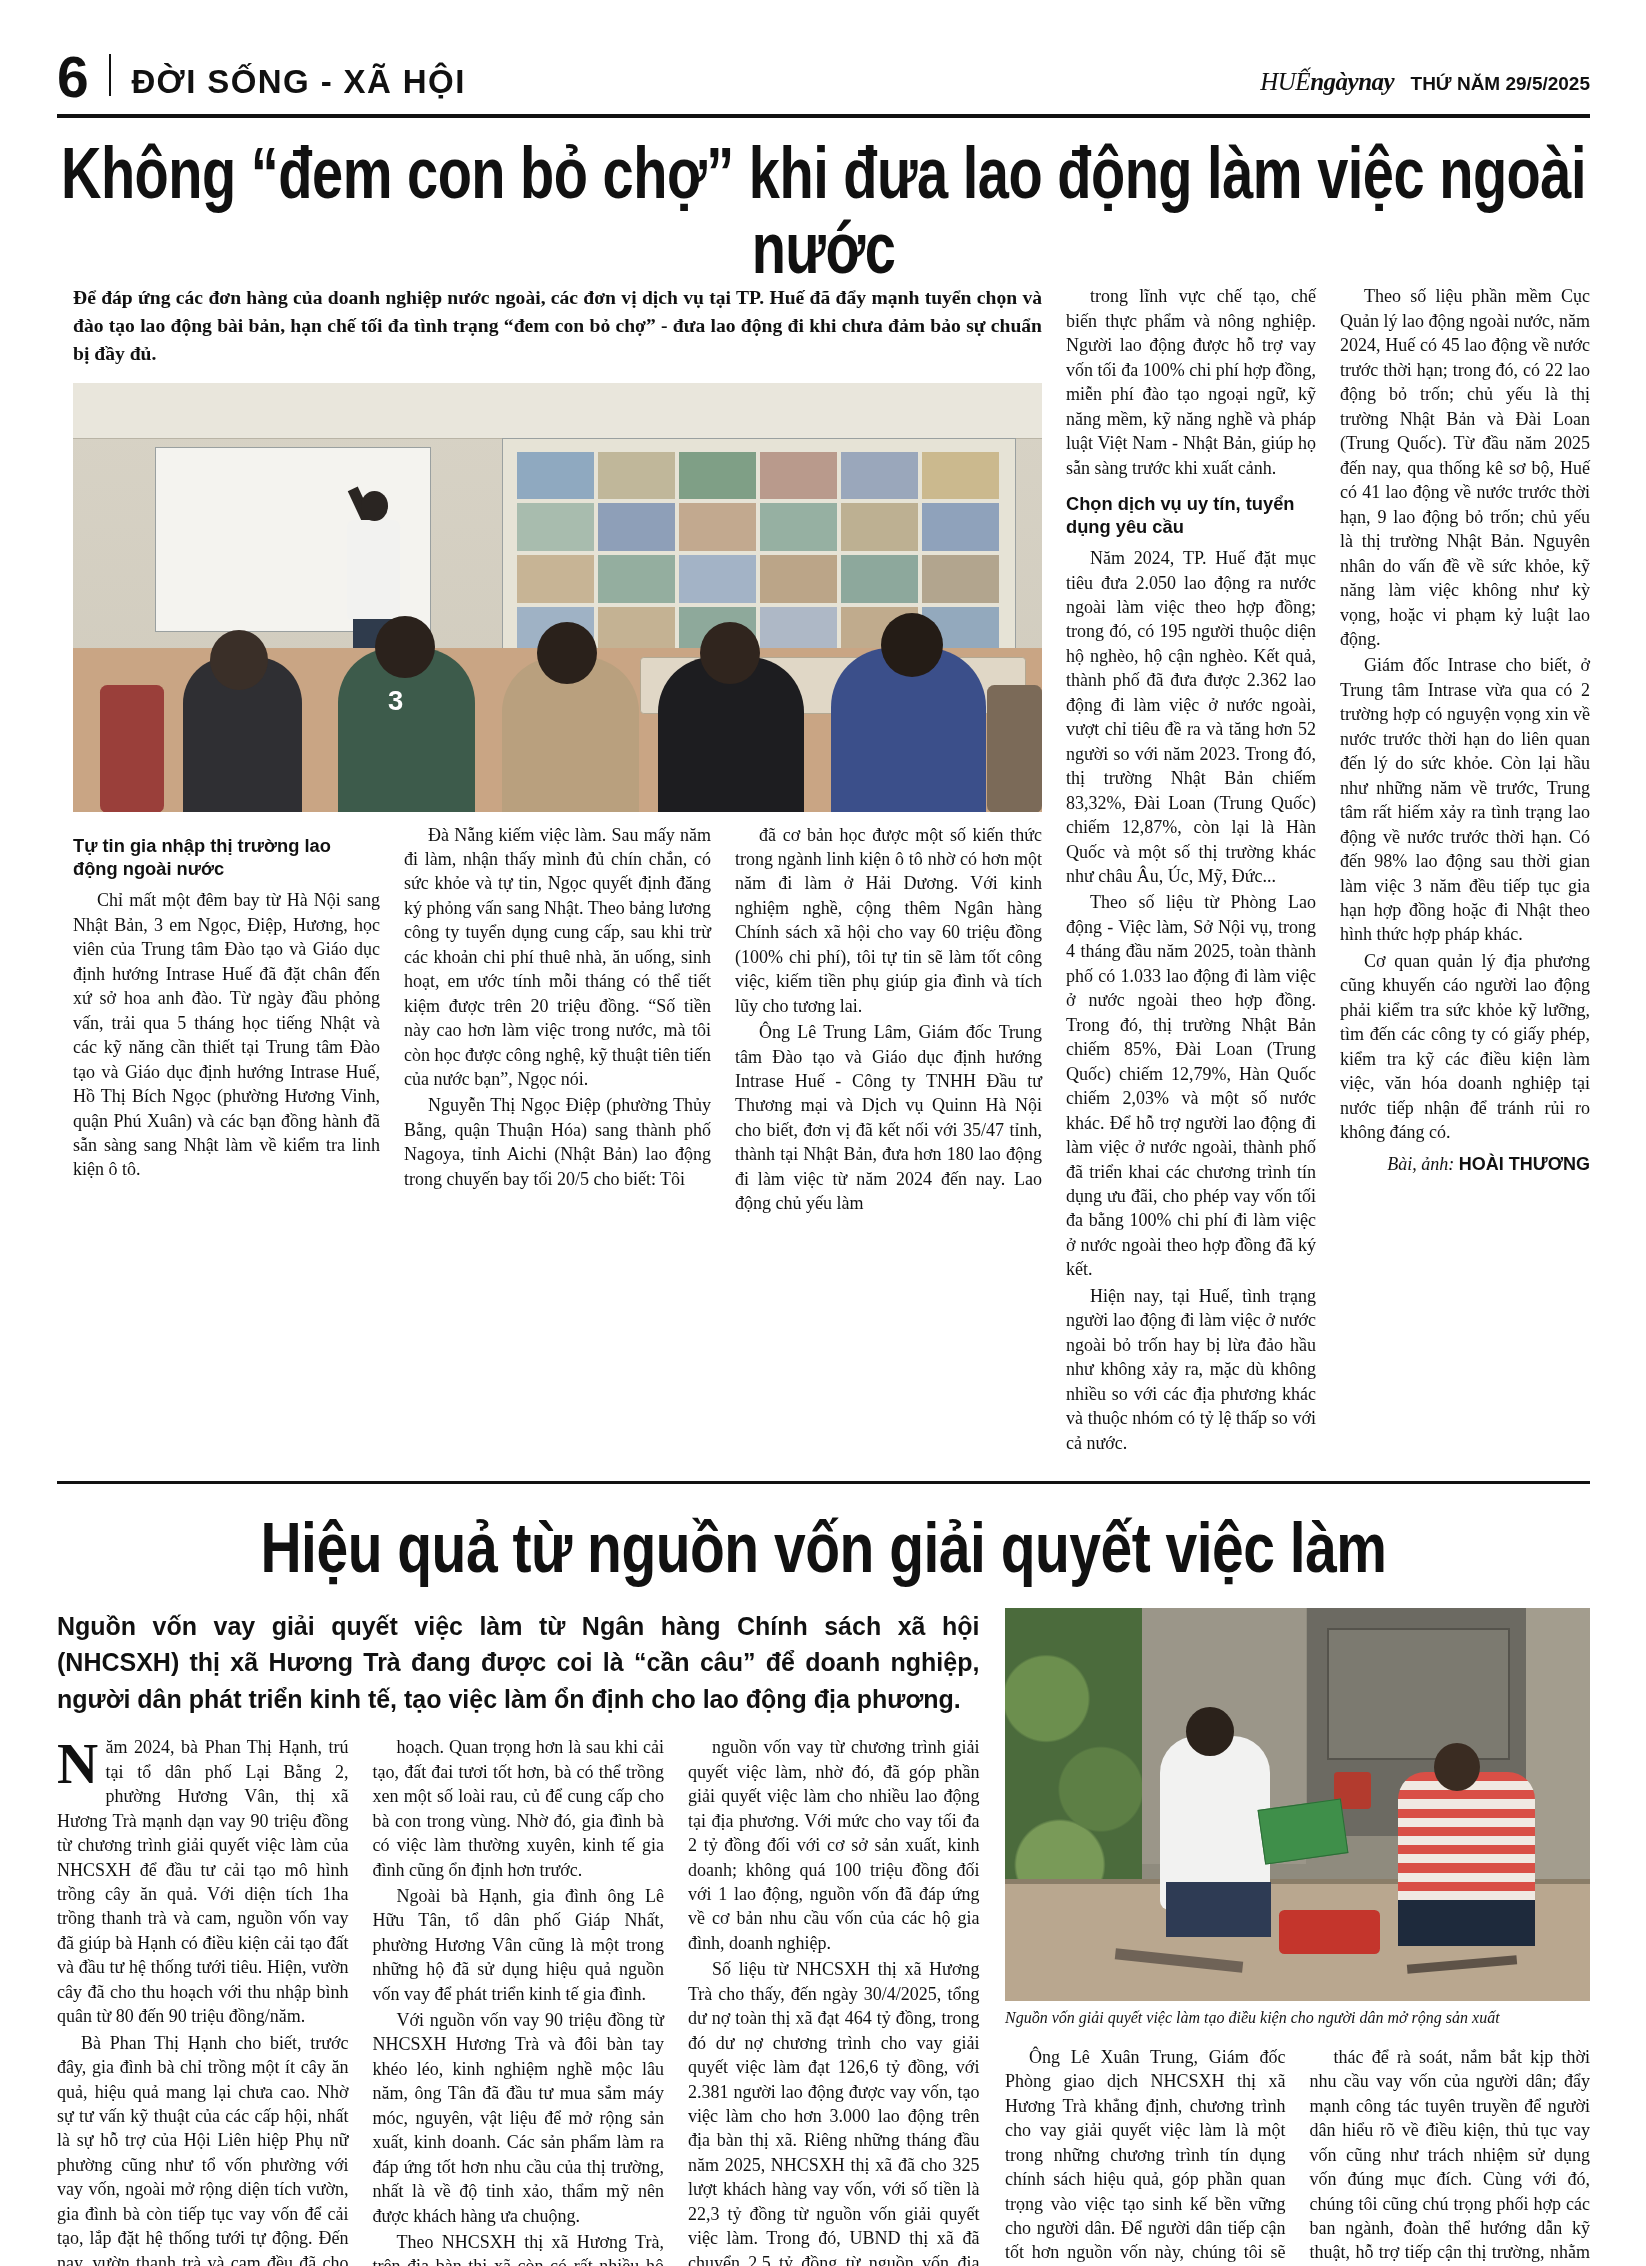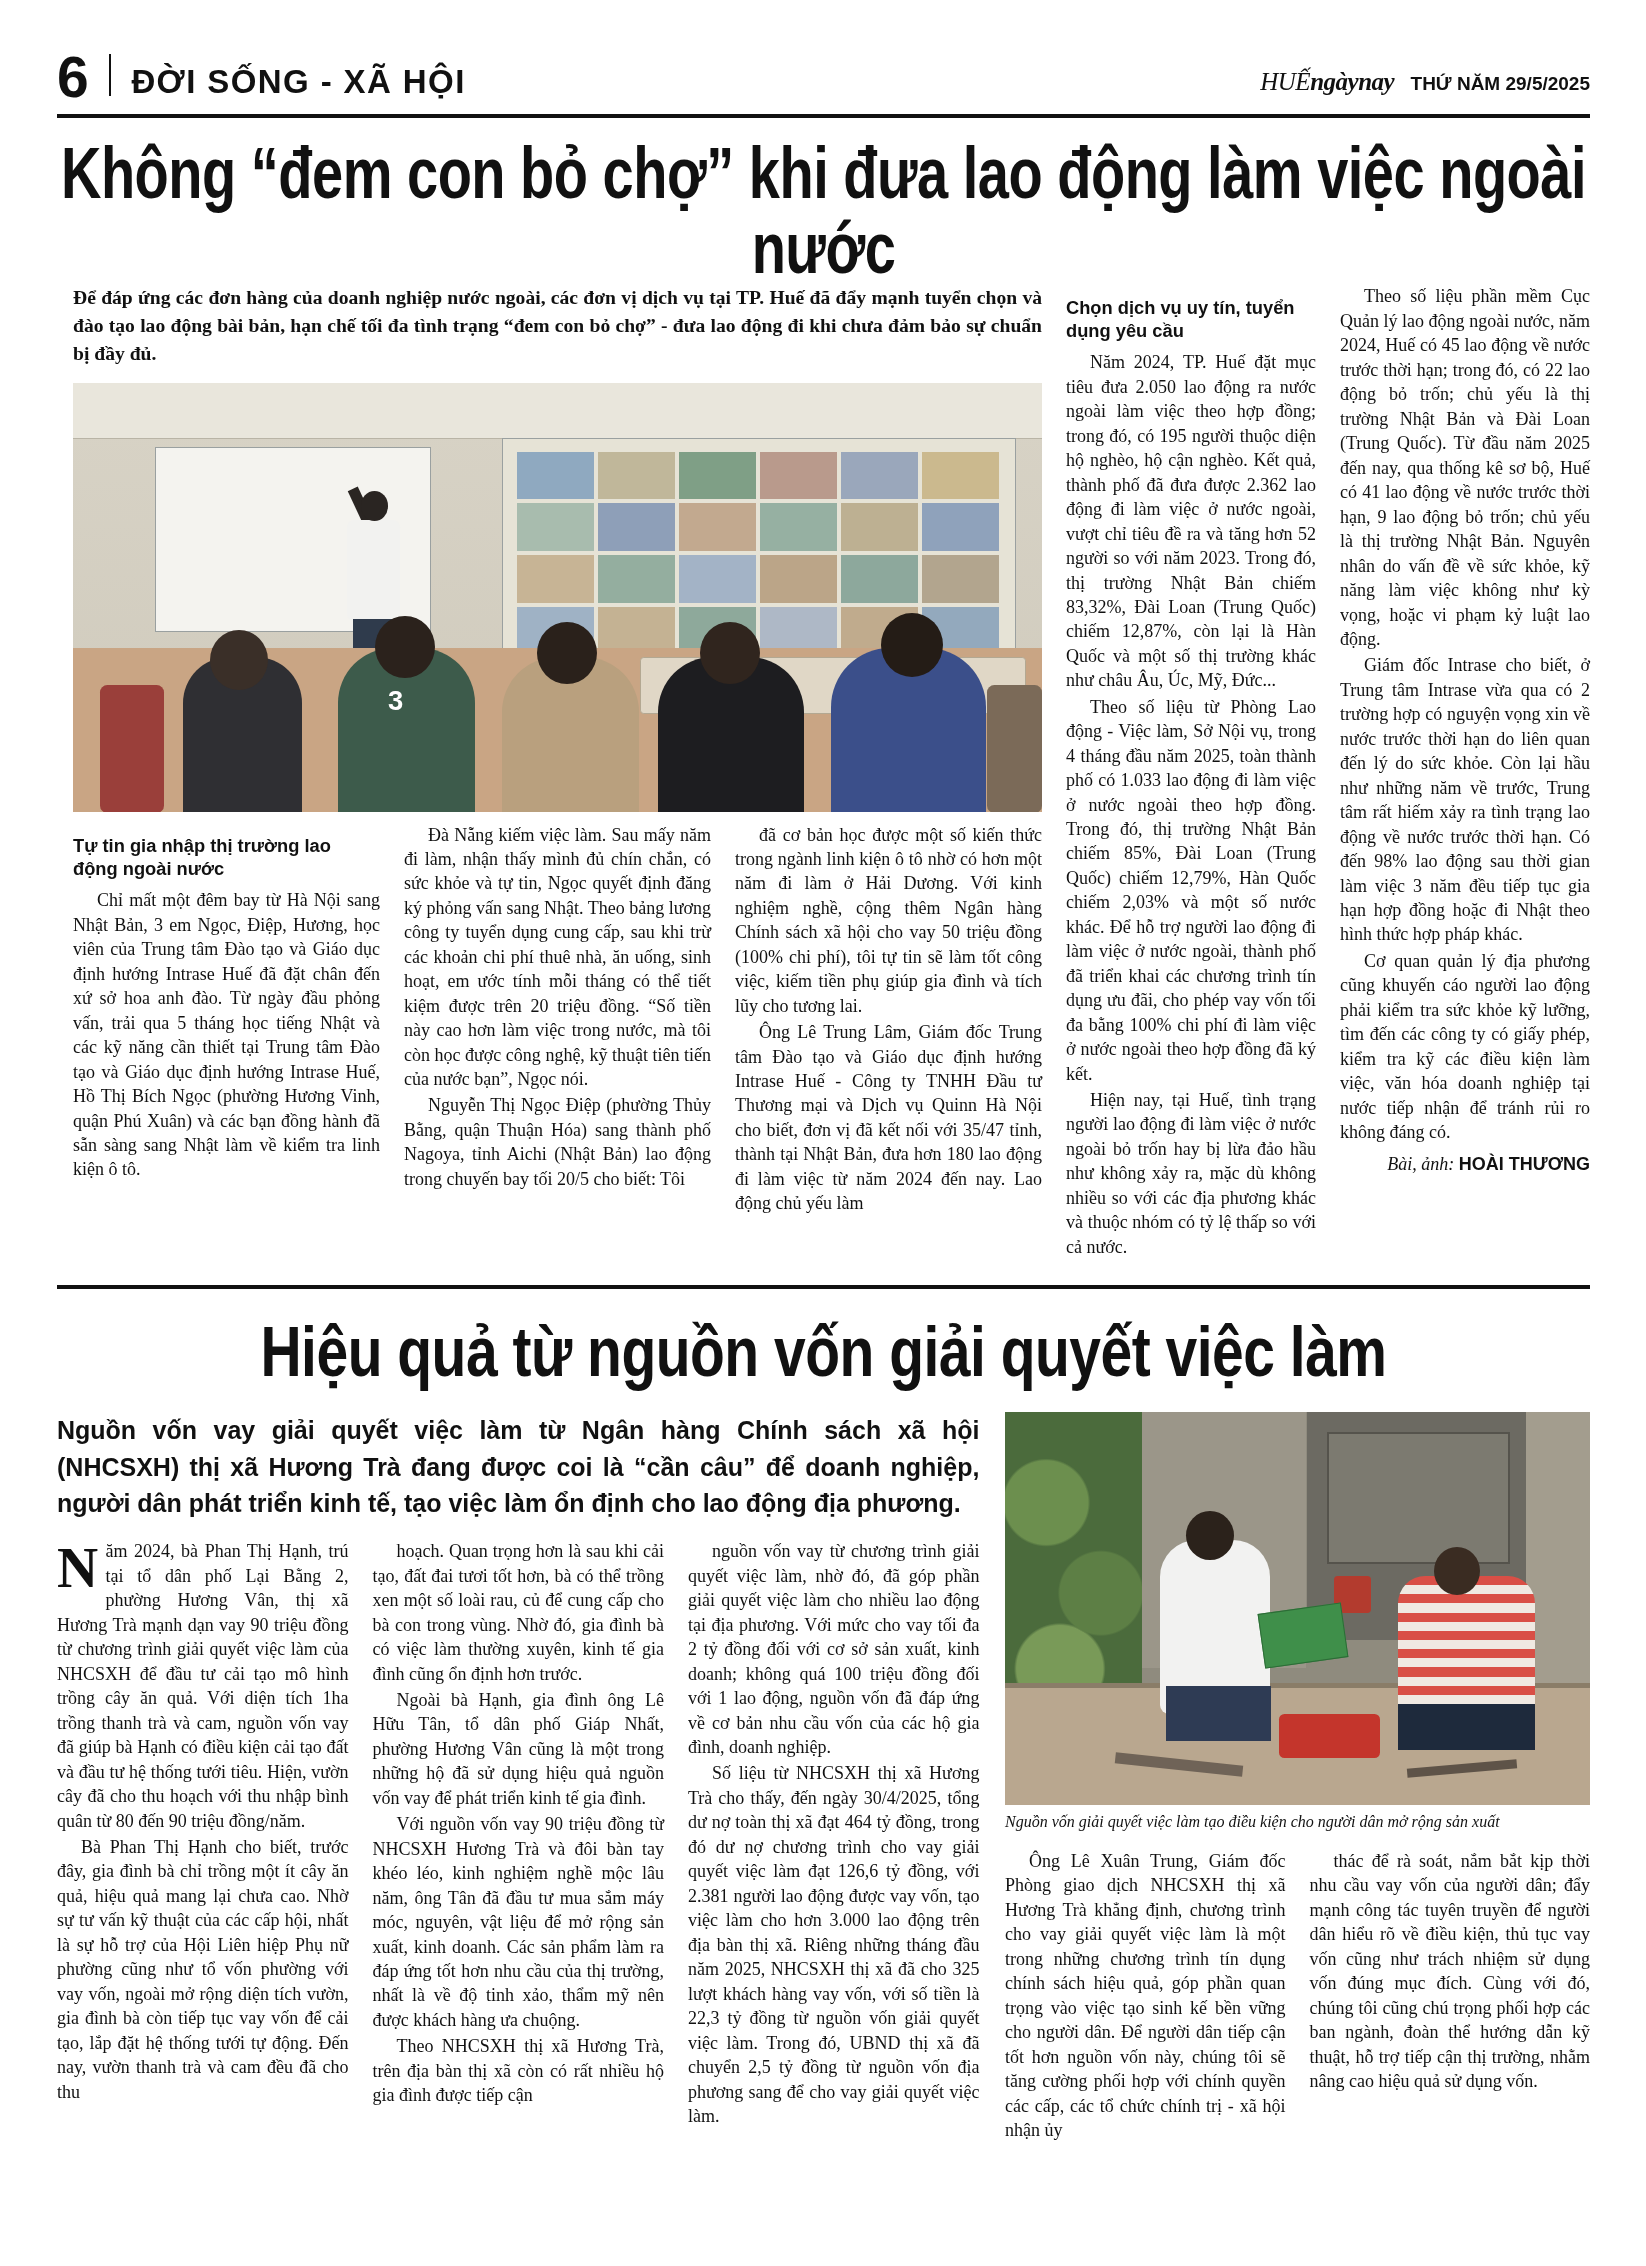--- a/index.html
+++ b/index.html
@@ -209,28 +209,29 @@
         <div class="cols3">
           <div class="col">
             <div class="subhead">Tự tin gia nhập thị trường lao động ngoài nước</div>
             <p class="body">Chỉ mất một đêm bay từ Hà Nội sang Nhật Bản, 3 em Ngọc, Điệp, Hương, học viên của Trung tâm Đào tạo và Giáo dục định hướng Intrase Huế đã đặt chân đến xứ sở hoa anh đào. Từ ngày đầu phỏng vấn, trải qua 5 tháng học tiếng Nhật và các kỹ năng cần thiết tại Trung tâm Đào tạo và Giáo dục định hướng Intrase Huế, Hồ Thị Bích Ngọc (phường Hương Vinh, quận Phú Xuân) và các bạn đồng hành đã sẵn sàng sang Nhật làm về kiểm tra linh kiện ô tô.</p>
           </div>
           <div class="col">
             <p class="body">Đà Nẵng kiếm việc làm. Sau mấy năm đi làm, nhận thấy mình đủ chín chắn, có sức khỏe và tự tin, Ngọc quyết định đăng ký phỏng vấn sang Nhật. Theo bảng lương công ty tuyển dụng cung cấp, sau khi trừ các khoản chi phí thuê nhà, ăn uống, sinh hoạt, em ước tính mỗi tháng có thể tiết kiệm được trên 20 triệu đồng. “Số tiền này cao hơn làm việc trong nước, mà tôi còn học được công nghệ, kỹ thuật tiên tiến của nước bạn”, Ngọc nói.</p>
             <p class="body">Nguyễn Thị Ngọc Điệp (phường Thủy Bằng, quận Thuận Hóa) sang thành phố Nagoya, tỉnh Aichi (Nhật Bản) lao động trong chuyến bay tối 20/5 cho biết: Tôi</p>
           </div>
           <div class="col">
-            <p class="body">đã cơ bản học được một số kiến thức trong ngành linh kiện ô tô nhờ có hơn một năm đi làm ở Hải Dương. Với kinh nghiệm nghề, cộng thêm Ngân hàng Chính sách xã hội cho vay 50 triệu đồng (100% chi phí), tôi tự tin sẽ làm tốt công việc, kiếm tiền phụ giúp gia đình và tích lũy cho tương lai.</p>
+            <p class="body">đã cơ bản học được một số kiến thức trong ngành linh kiện ô tô nhờ có hơn một năm đi làm ở Hải Dương. Với kinh nghiệm nghề, cộng thêm Ngân hàng Chính sách xã hội cho vay 60 triệu đồng (100% chi phí), tôi tự tin sẽ làm tốt công việc, kiếm tiền phụ giúp gia đình và tích lũy cho tương lai.</p>
             <p class="body">Ông Lê Trung Lâm, Giám đốc Trung tâm Đào tạo và Giáo dục định hướng Intrase Huế - Công ty TNHH Đầu tư Thương mại và Dịch vụ Quinn Hà Nội cho biết, đơn vị đã kết nối với 35/47 tỉnh, thành tại Nhật Bản, đưa hơn 180 lao động đi làm việc từ năm 2024 đến nay. Lao động chủ yếu làm</p>
           </div>
         </div>
       </div>
 
       <div style="flex:1;display:flex;gap:24px;">
         <div class="col">
+          <p class="body">trong lĩnh vực chế tạo, chế biến thực phẩm và nông nghiệp. Người lao động được hỗ trợ vay vốn tối đa 100% chi phí hợp đồng, miễn phí đào tạo ngoại ngữ, kỹ năng mềm, kỹ năng nghề và pháp luật Việt Nam - Nhật Bản, giúp họ sẵn sàng trước khi xuất cảnh.</p>
           <div class="subhead">Chọn dịch vụ uy tín, tuyển dụng yêu cầu</div>
           <p class="body">Năm 2024, TP. Huế đặt mục tiêu đưa 2.050 lao động ra nước ngoài làm việc theo hợp đồng; trong đó, có 195 người thuộc diện hộ nghèo, hộ cận nghèo. Kết quả, thành phố đã đưa được 2.362 lao động đi làm việc ở nước ngoài, vượt chỉ tiêu đề ra và tăng hơn 52 người so với năm 2023. Trong đó, thị trường Nhật Bản chiếm 83,32%, Đài Loan (Trung Quốc) chiếm 12,87%, còn lại là Hàn Quốc và một số thị trường khác như châu Âu, Úc, Mỹ, Đức...</p>
           <p class="body">Theo số liệu từ Phòng Lao động - Việc làm, Sở Nội vụ, trong 4 tháng đầu năm 2025, toàn thành phố có 1.033 lao động đi làm việc ở nước ngoài theo hợp đồng. Trong đó, thị trường Nhật Bản chiếm 85%, Đài Loan (Trung Quốc) chiếm 12,79%, Hàn Quốc chiếm 2,03% và một số nước khác. Để hỗ trợ người lao động đi làm việc ở nước ngoài, thành phố đã triển khai các chương trình tín dụng ưu đãi, cho phép vay vốn tối đa bằng 100% chi phí đi làm việc ở nước ngoài theo hợp đồng đã ký kết.</p>
           <p class="body">Hiện nay, tại Huế, tình trạng người lao động đi làm việc ở nước ngoài bỏ trốn hay bị lừa đảo hầu như không xảy ra, mặc dù không nhiều so với các địa phương khác và thuộc nhóm có tỷ lệ thấp so với cả nước.</p>
         </div>
         <div class="col">
           <p class="body">Theo số liệu phần mềm Cục Quản lý lao động ngoài nước, năm 2024, Huế có 45 lao động về nước trước thời hạn; trong đó, có 22 lao động bỏ trốn; chủ yếu là thị trường Nhật Bản và Đài Loan (Trung Quốc). Từ đầu năm 2025 đến nay, qua thống kê sơ bộ, Huế có 41 lao động về nước trước thời hạn, 9 lao động bỏ trốn; chủ yếu là thị trường Nhật Bản. Nguyên nhân do vấn đề về sức khỏe, kỹ năng làm việc không như kỳ vọng, hoặc vi phạm kỷ luật lao động.</p>
           <p class="body">Giám đốc Intrase cho biết, ở Trung tâm Intrase vừa qua có 2 trường hợp có nguyện vọng xin về nước trước thời hạn do liên quan đến lý do sức khỏe. Còn lại hầu như những năm về trước, Trung tâm rất hiếm xảy ra tình trạng lao động về nước trước thời hạn. Có đến 98% lao động sau thời gian làm việc 3 năm đều tiếp tục gia hạn hợp đồng hoặc đi Nhật theo hình thức hợp pháp khác.</p>
           <p class="body">Cơ quan quản lý địa phương cũng khuyến cáo người lao động phải kiểm tra sức khỏe kỹ lưỡng, tìm đến các công ty có giấy phép, kiểm tra kỹ các điều kiện làm việc, văn hóa doanh nghiệp tại nước tiếp nhận để tránh rủi ro không đáng có.</p>
           <div class="byline">

